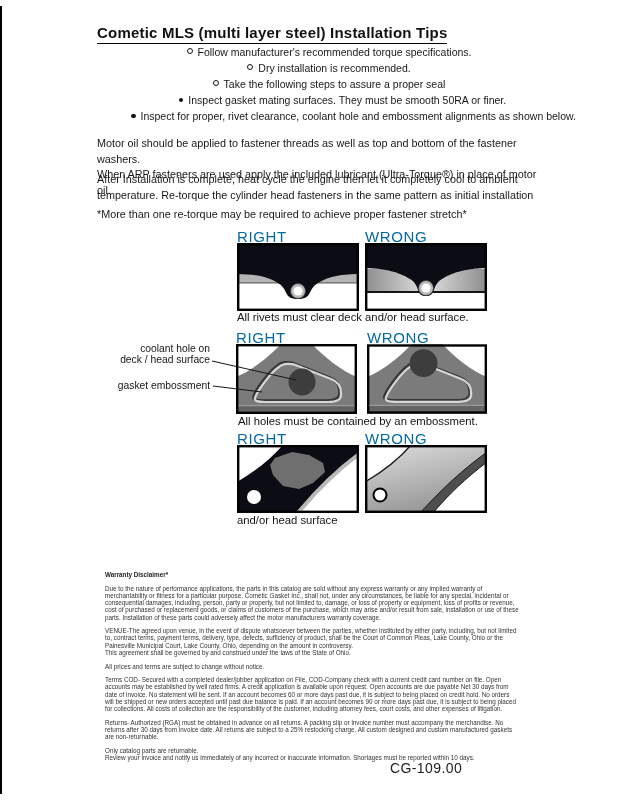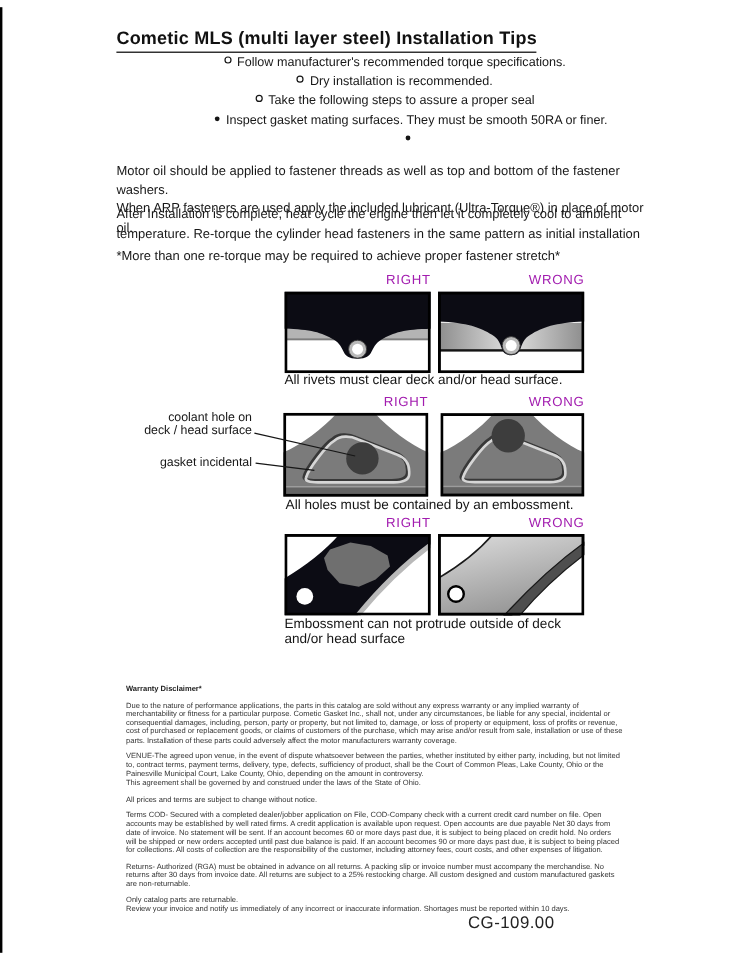--- a/index.html
+++ b/index.html
@@ -20,22 +20,22 @@
   .brow.sub { margin-left:27px; }
   .glyph-o { display:inline-block; width:4px; height:4px; border:1.2px solid #151515;
              border-radius:50%; margin-right:5px; vertical-align:2px; }
   .glyph-f { display:inline-block; width:4.5px; height:4.5px; background:#151515;
              border-radius:50%; margin-right:5px; vertical-align:2px; }
 
   .diesel-h { left:97px; top:119px; font-size:12.5px; font-weight:700; color:#111; }
   .body-p { left:97px; width:440px; font-size:10.8px; line-height:15.5px; color:#181818; }
   .p1 { top:136px; } .p2 { top:172px; } .pnote { top:207px; }
 
-  .dw-head { top:0; width:122px; text-align:right; font-size:11px; letter-spacing:0.6px;
-             color:#a21caf; font-weight:400; }
+  .dw-head { top:0; width:122px; text-align:left; font-size:15px; letter-spacing:0.6px;
+             color:#0369a1; font-weight:400; }
   .panel { display:block; }
   .caption { font-size:11.3px; line-height:13px; color:#141414; white-space:nowrap; }
 
   .callout { text-align:right; font-size:10.3px; line-height:11px; color:#161616; white-space:nowrap; }
 
   .legal { left:105px; top:571px; width:414px; font-size:6.3px; line-height:7.2px; color:#333; }
   .legal p { margin:0 0 6.5px 0; }
   .legal p.tight { margin-bottom:0; }
   .legal .lh { font-weight:700; color:#222; margin-bottom:6.5px; }
 
@@ -48,21 +48,21 @@
 
   <div class="abs left-rule"></div>
 
   <div class="abs title">Cometic MLS (multi layer steel) Installation Tips</div>
 
   <div class="abs bullets">
     <div class="brow"><span class="glyph-o"></span><span>Follow manufacturer's recommended torque specifications.</span></div>
     <div class="brow"><span class="glyph-o"></span><span>Dry installation is recommended.</span></div>
     <div class="brow"><span class="glyph-o"></span><span>Take the following steps to assure a proper seal</span></div>
     <div class="brow sub"><span class="glyph-f"></span><span>Inspect gasket mating surfaces.  They must be smooth 50RA or finer.</span></div>
-    <div class="brow sub"><span class="glyph-f"></span></div>
+    <div class="brow sub"><span class="glyph-f"></span><span>Inspect for proper, rivet clearance, coolant hole and embossment alignments as shown below.</span></div>
   </div>
 
 
   <div class="abs body-p p1">
     <div>Motor oil should be applied to fastener threads as well as top and bottom of the fastener washers.</div>
     <div>When ARP fasteners are used apply the included lubricant (Ultra-Torque®) in place of motor oil.</div>
   </div>
   <div class="abs body-p p2">
     <div>After Installation is complete, heat cycle the engine then let it completely cool to ambient</div>
     <div>temperature. Re-torque the cylinder head fasteners in the same pattern as initial installation</div>
@@ -101,21 +101,21 @@
 
   <div class="abs caption" style="left:237px; top:311px;">All rivets must clear deck and/or head surface.</div>
 
   <div class="abs dw-head" style="left:236px; top:329px; width:121px;">RIGHT</div>
   <div class="abs dw-head" style="left:367px; top:329px; width:120px;">WRONG</div>
 
   <div class="abs callout" style="left:60px; top:343px; width:150px;">
     <div>coolant hole on</div>
     <div>deck / head surface</div>
   </div>
-  <div class="abs callout" style="left:60px; top:380px; width:150px;">gasket incidental</div>
+  <div class="abs callout" style="left:60px; top:380px; width:150px;">gasket embossment</div>
 
   <svg class="abs panel" style="left:236px; top:344px;" width="121" height="70" viewBox="0 0 121 70">
     <rect x="0" y="0" width="121" height="70" fill="#ffffff"></rect>
     <path d="M0,70 L0,33 C15,27 33,13 45,0 L76,0 C88,13 106,27 121,33 L121,70 Z" fill="#7b7b7b"></path>
     <rect x="1" y="62" width="119" height="7" fill="#646464"></rect>
     <rect x="1" y="61" width="119" height="1.2" fill="#9c9c9c"></rect>
     <g fill="none">
       <path d="M19,54 C21,47 36,27 43,23 C47,19 56,19 62,22 L95,35 C103,38 105,43 105,49 L105,51 C105,57 99,58 92,58 L29,58 C22,58 18,57 19,54 Z" stroke="#383838" stroke-width="2.8" transform="translate(-1.4,-1.4)"></path>
       <path d="M19,54 C21,47 36,27 43,23 C47,19 56,19 62,22 L95,35 C103,38 105,43 105,49 L105,51 C105,57 99,58 92,58 L29,58 C22,58 18,57 19,54 Z" stroke="#d6d6d6" stroke-width="2.2"></path>
     </g>
@@ -163,21 +163,20 @@
       </linearGradient>
     </defs>
     <rect x="0" y="0" width="122" height="68" fill="#ffffff"></rect>
     <path d="M46,0 L122,0 L122,9 C99,26 79,46 61,68 L0,68 L0,37 C17,27 34,14 46,0 Z" fill="url(#g3w)" stroke="#1a1a1a" stroke-width="1.4"></path>
     <path d="M55,68 C76,45 97,25 122,7 L122,17 C101,33 83,50 68,68 Z" fill="#4e4e4e" stroke="#1a1a1a" stroke-width="1"></path>
     <circle cx="15" cy="50" r="6.5" fill="#ffffff" stroke="#000000" stroke-width="2"></circle>
     <rect x="1.2" y="1.2" width="119.6" height="65.6" fill="none" stroke="#000000" stroke-width="2.4"></rect>
   </svg>
 
   <div class="abs caption" style="left:237px; top:514px;">
-    <div>Embossment can not protrude outside of deck</div>
     <div>and/or head surface</div>
   </div>
 
   <div class="abs legal">
     <div class="lh">Warranty Disclaimer*</div>
     <p>Due to the nature of performance applications, the parts in this catalog are sold without any express warranty or any implied warranty of merchantability or fitness for a particular purpose.  Cometic Gasket Inc., shall not, under any circumstances, be liable for any special, incidental or consequential damages, including, person, party or property, but not limited to, damage, or loss of property or equipment, loss of profits or revenue, cost of purchased or replacement goods, or claims of customers of the purchase, which may arise and/or result from sale, installation or use of these parts.  Installation of these parts could adversely affect the motor manufacturers warranty coverage.</p>
     <p class="tight">VENUE-The agreed upon venue, in the event of dispute whatsoever between the parties, whether instituted by either party, including, but not limited to, contract terms, payment terms, delivery, type, defects, sufficiency of product, shall be the Court of Common Pleas, Lake County, Ohio or the Painesville Municipal Court, Lake County, Ohio, depending on the amount in controversy.</p>
     <p>This agreement shall be governed by and construed under the laws of the State of Ohio.</p>
     <p>All prices and terms are subject to change without notice.</p>
     <p>Terms COD- Secured with a completed dealer/jobber application on File, COD-Company check with a current credit card number on file.  Open accounts may be established by well rated firms.  A credit application is available upon request.  Open accounts are due payable Net 30 days from date of invoice.  No statement will be sent.  If an account becomes 60 or more days past due, it is subject to being placed on credit hold.  No orders will be shipped or new orders accepted until past due balance is paid.  If an account becomes 90 or more days past due, it is subject to being placed for collections.  All costs of collection are the responsibility of the customer, including attorney fees, court costs, and other expenses of litigation.</p>

